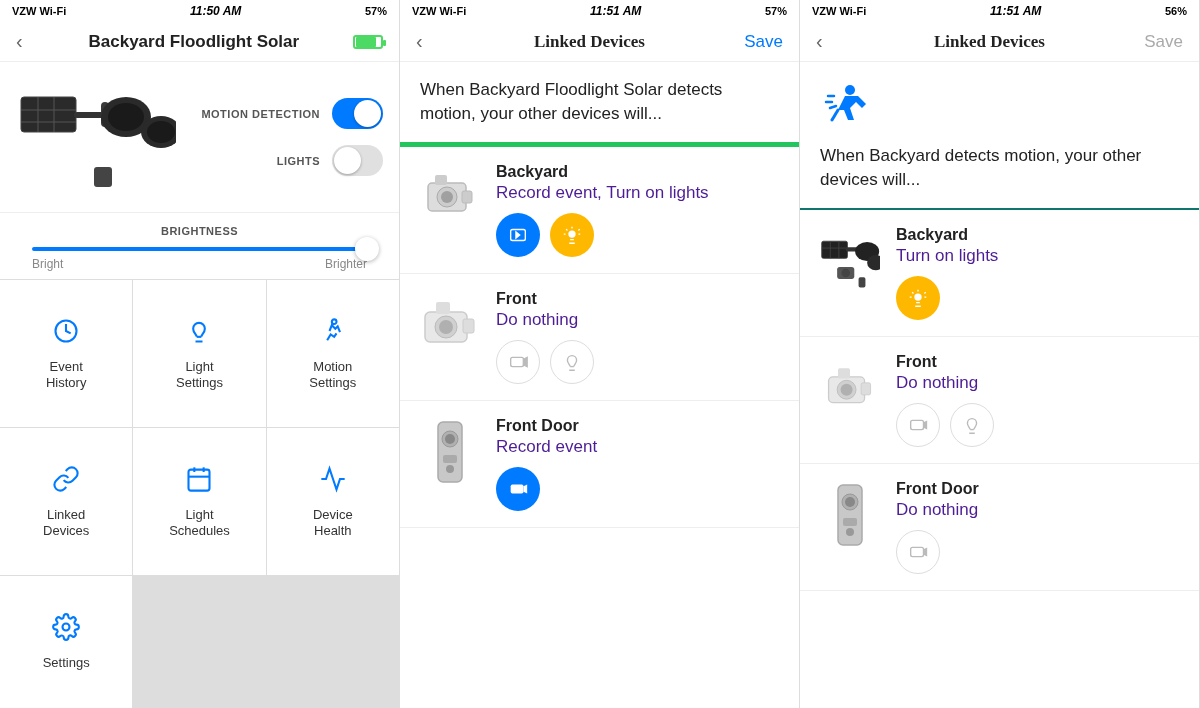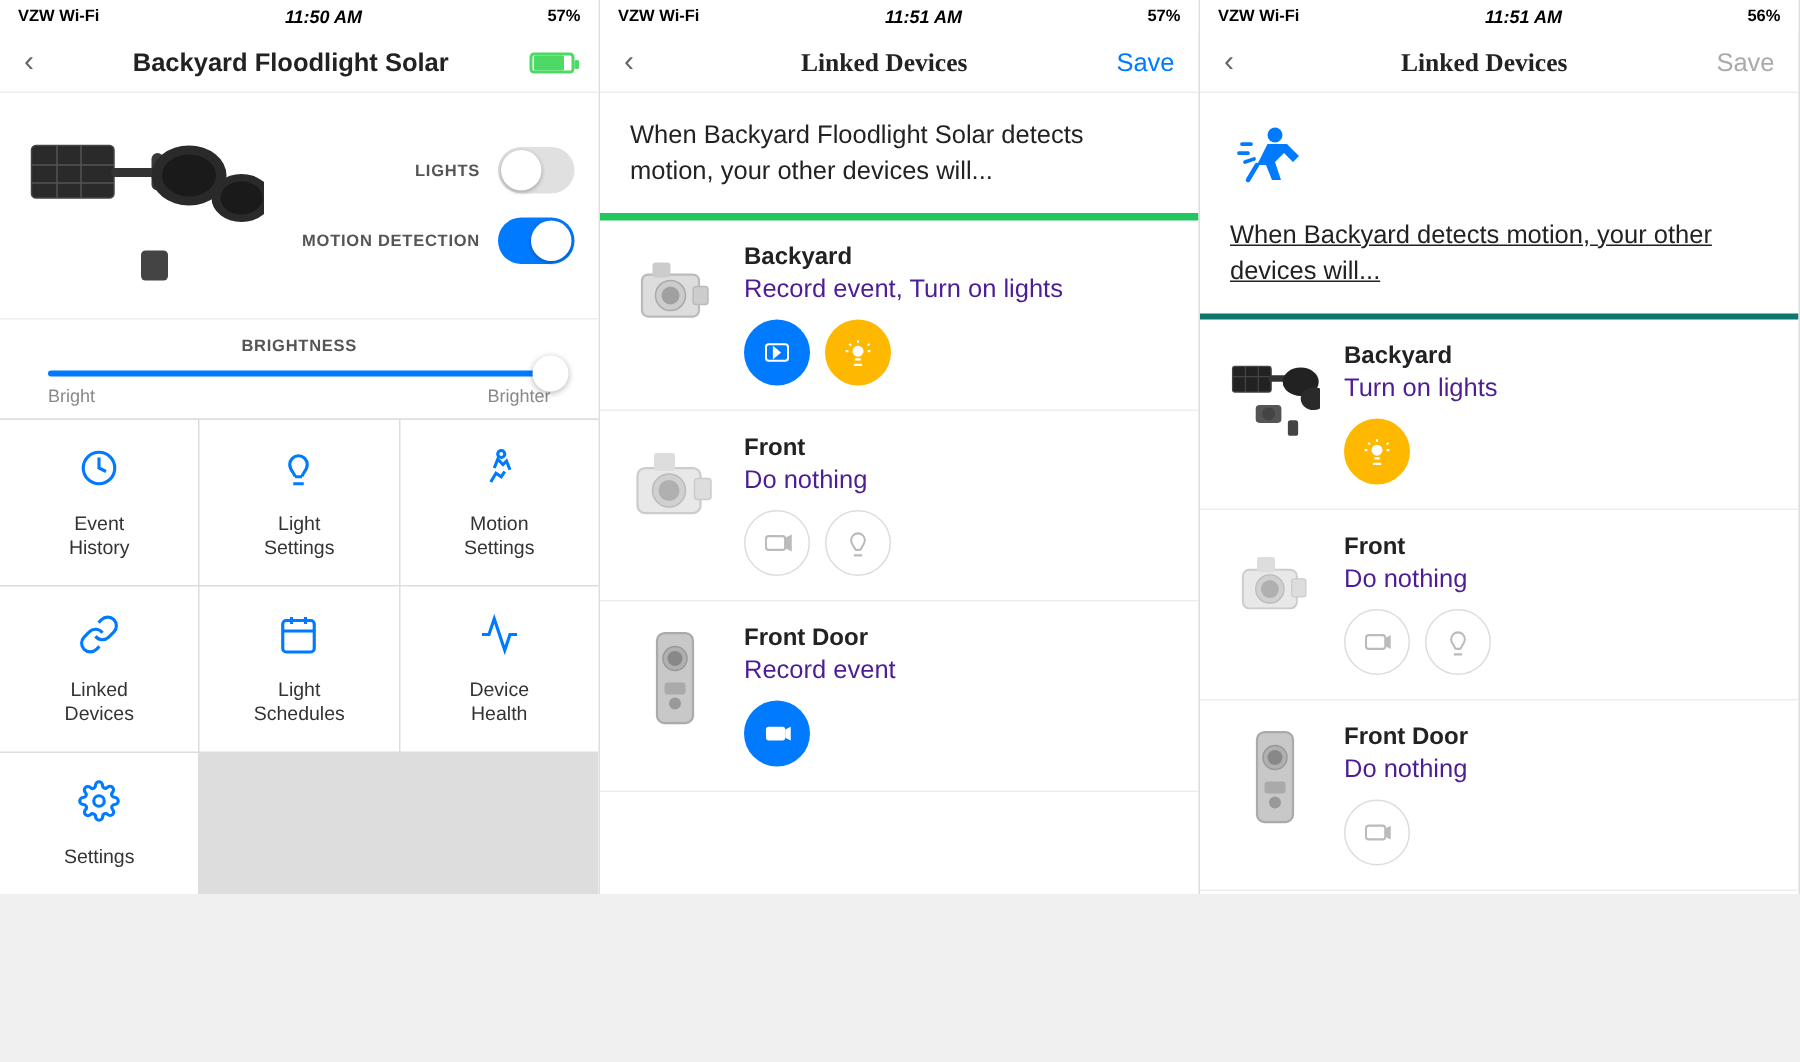--- a/index.html
+++ b/index.html
@@ -8,21 +8,21 @@
       background: #f0f0f0;
       display: flex;
       width: 1200px;
       height: 708px;
       overflow: hidden;
     }
 
     
     .phone-panel {
       width: 400px;
-      height: 596px;
+      height: 708px;
       background: #fff;
       display: flex;
       flex-direction: column;
       overflow: hidden;
       border-right: 1px solid #ddd;
       position: relative;
     }
 
     
     .status-bar {
@@ -307,23 +307,22 @@
       background: #fff;
     }
     .motion-icon-area {
       padding: 20px 20px 8px;
     }
     .panel3-description {
       padding: 0 20px 16px;
       font-size: 17px;
       font-weight: 500;
       color: #222;
-      border-bottom: 4px solid #0f766e;
+      border-bottom: 2px solid #0f766e;
       line-height: 1.4;
-      text-decoration: underline;
     }
 
   </style>
 </head>
 <body>
 
 <div class="phone-panel">
 
   <div class="status-bar">
     <span>VZW Wi-Fi</span>
@@ -360,28 +359,28 @@
 
         <ellipse cx="145" cy="50" rx="20" ry="16" fill="#2a2a2a"></ellipse>
         <ellipse cx="145" cy="50" rx="14" ry="11" fill="#1a1a1a"></ellipse>
 
         <rect x="78" y="85" width="18" height="20" rx="3" fill="#444"></rect>
       </svg>
     </div>
 
     <div class="controls-area">
       <div class="toggle-row">
+        <span class="toggle-label">MOTION DETECTION</span>
+        <div class="toggle on">
+          <div class="knob"></div>
+        </div>
+      </div>
+      <div class="toggle-row">
         <span class="toggle-label">LIGHTS</span>
         <div class="toggle off">
-          <div class="knob"></div>
-        </div>
-      </div>
-      <div class="toggle-row">
-        <span class="toggle-label">MOTION DETECTION</span>
-        <div class="toggle on">
           <div class="knob"></div>
         </div>
       </div>
     </div>
   </div>
 
   <div class="brightness-section">
     <div class="brightness-label">BRIGHTNESS</div>
     <div class="brightness-slider">
       <div class="slider-track">

